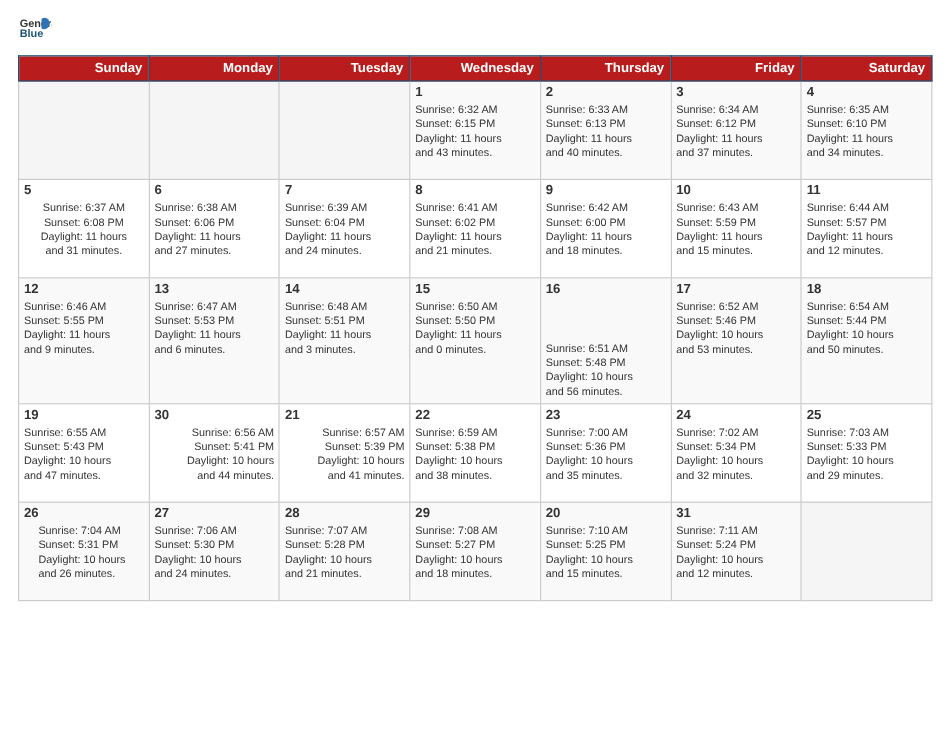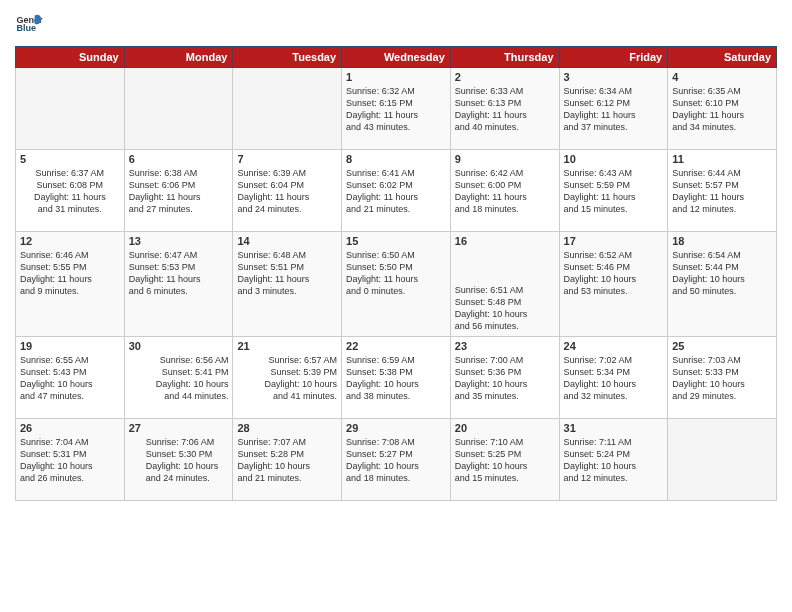--- a/index.html
+++ b/index.html
@@ -299,28 +299,28 @@
             <span class="day-num">25</span>
             <div class="day-info" style="white-space: pre-line;">Sunrise: 7:03 AM
 Sunset: 5:33 PM
 Daylight: 10 hours
 and 29 minutes.</div>
           </td>
         </tr>
         <tr>
           <td>
             <span class="day-num">26</span>
-            <div class="day-info" style="white-space: pre-line;">Sunrise: 7:04 AM
+            <div class="day-info" style="white-space: pre-line; margin-left: 12px;">Sunrise: 7:04 AM
 Sunset: 5:31 PM
 Daylight: 10 hours
 and 26 minutes.</div>
           </td>
           <td>
             <span class="day-num">27</span>
-            <div class="day-info" style="white-space: pre-line; margin-left: 17px;">Sunrise: 7:06 AM
+            <div class="day-info" style="white-space: pre-line;">Sunrise: 7:06 AM
 Sunset: 5:30 PM
 Daylight: 10 hours
 and 24 minutes.</div>
           </td>
           <td>
             <span class="day-num">28</span>
             <div class="day-info" style="white-space: pre-line;">Sunrise: 7:07 AM
 Sunset: 5:28 PM
 Daylight: 10 hours
 and 21 minutes.</div>

